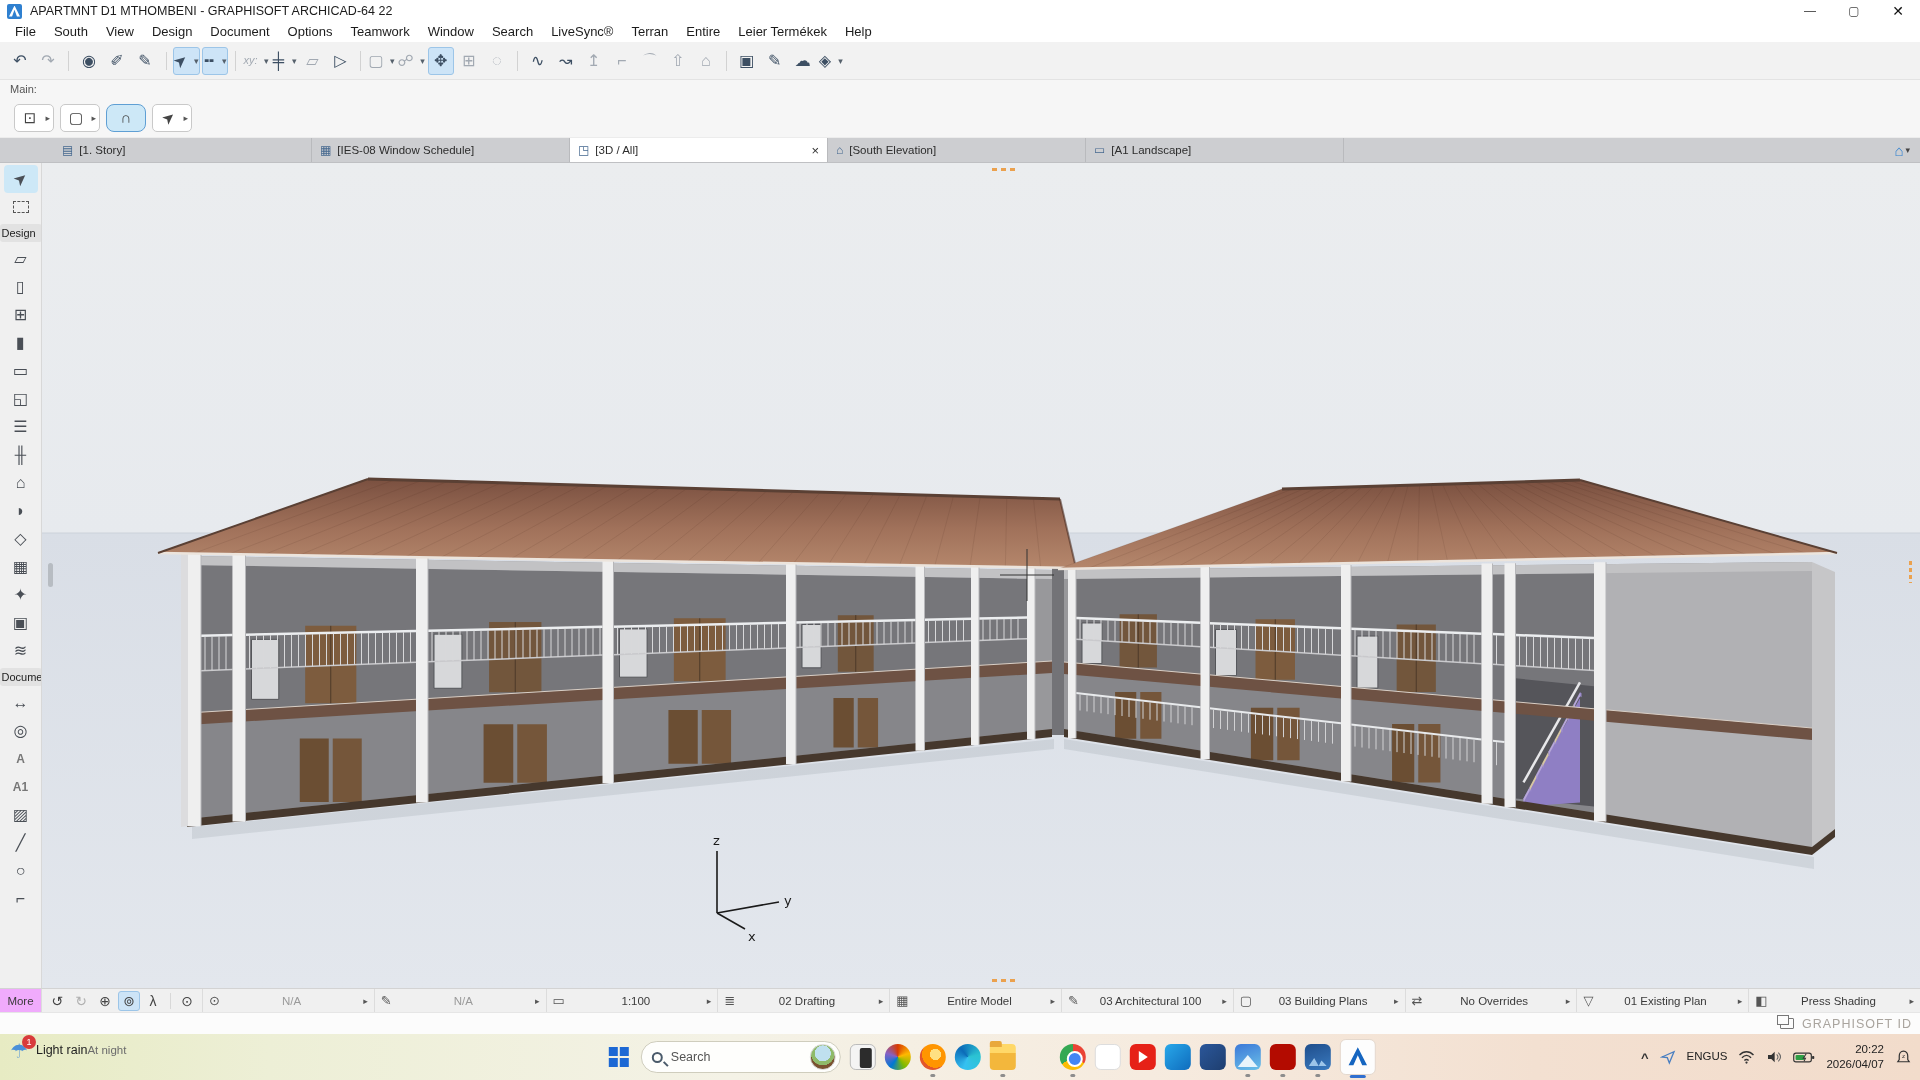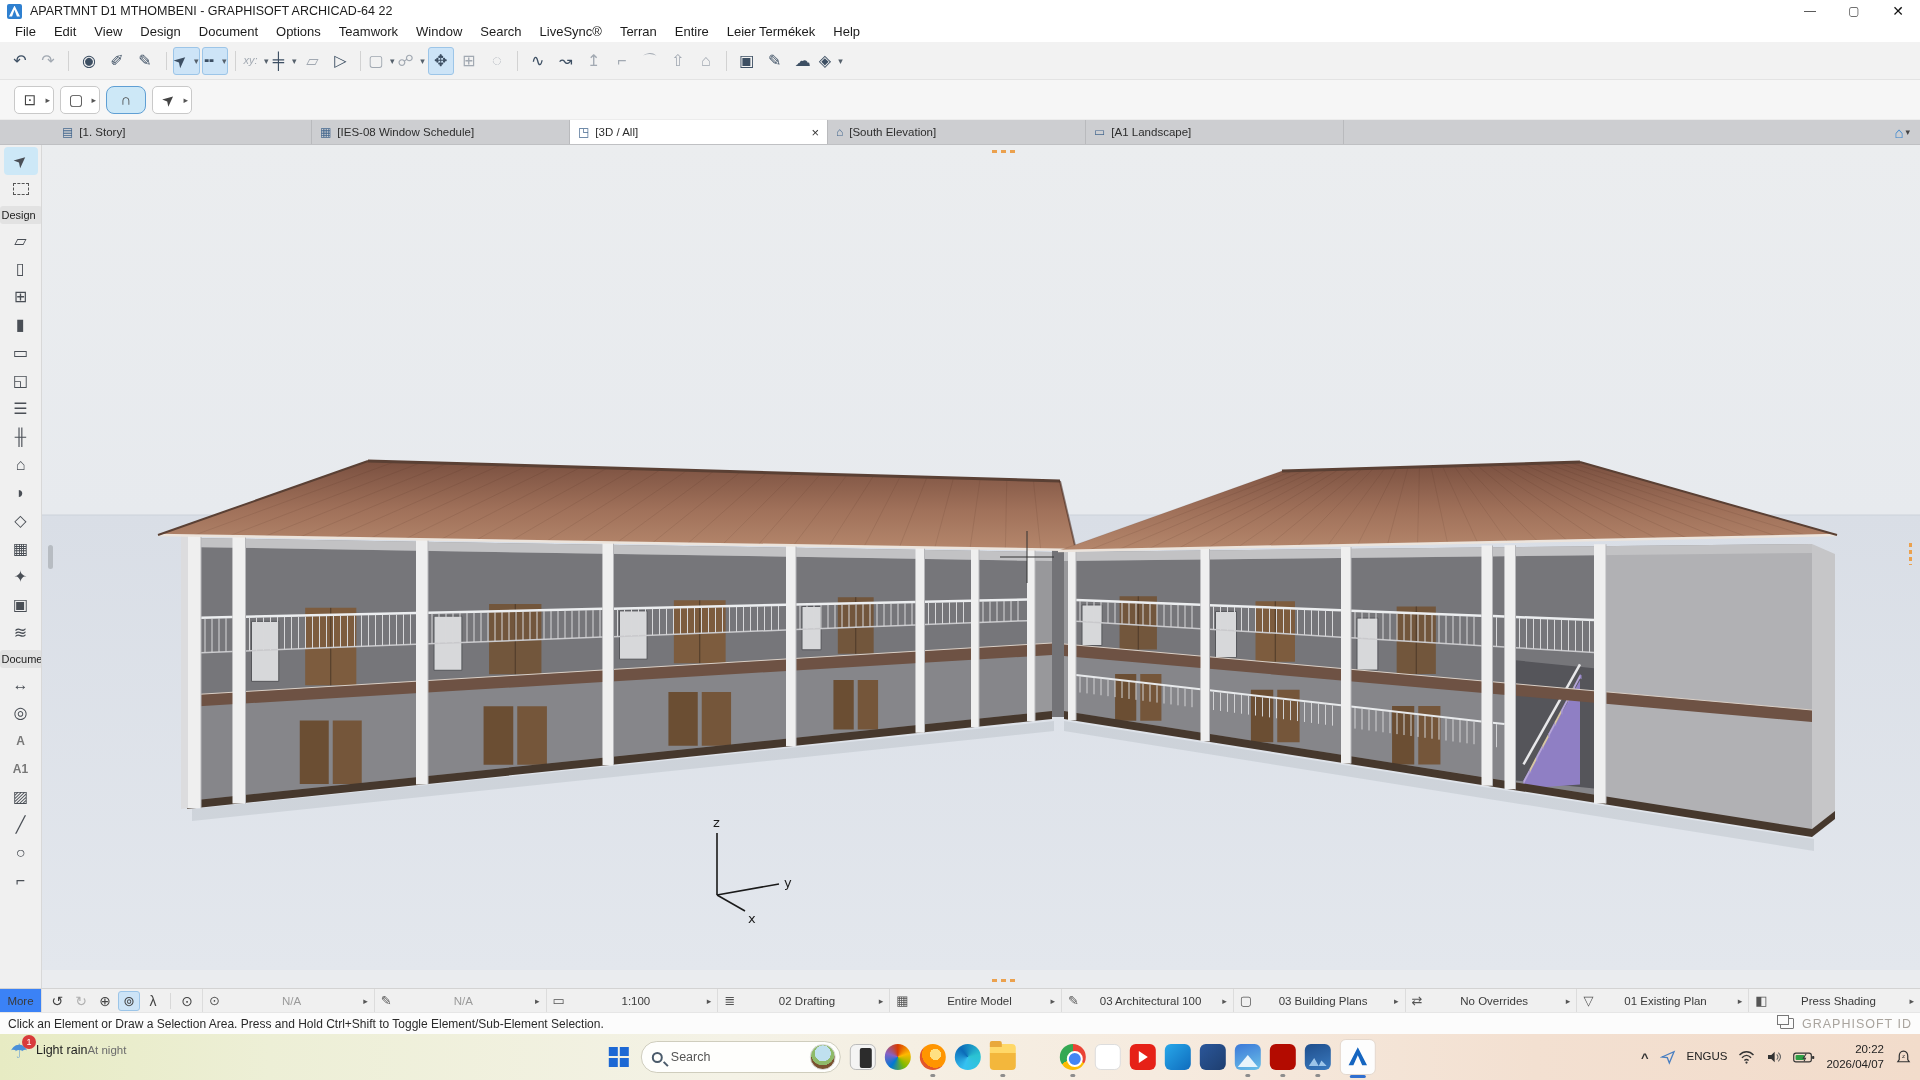--- a/index.html
+++ b/index.html
@@ -66,21 +66,21 @@
   .tbx-section{width:42px;background:#e2e2e2;font-size:11px;color:#222;text-align:left;padding:3px 2px;margin:3px 0;flex:0 0 auto;border-radius:3px;white-space:nowrap;overflow:hidden;}
 
   .viewport{flex:1 1 auto;position:relative;background:#eaecef;overflow:hidden;}
   .viewport svg{display:block;}
   .handle{position:absolute;background:repeating-linear-gradient(90deg,#eba14e 0 5px,transparent 5px 9px);height:3px;width:26px;}
   .handle.vertical{background:repeating-linear-gradient(180deg,#eba14e 0 4px,transparent 4px 7px);width:3px;height:22px;}
   .scroll-grip{position:absolute;width:5px;height:24px;border-radius:3px;background:#b7bcc2;}
 
   
   .bottombar{height:24px;background:#f0f0f0;border-top:1px solid #d3d3d3;display:flex;align-items:stretch;font-size:11.5px;color:#3a3a3a;flex:0 0 auto;}
-  .bb-more{width:42px;display:flex;align-items:center;justify-content:center;border-right:1px solid #dcdcdc;background:#3b82f6;}
+  .bb-more{width:42px;display:flex;align-items:center;justify-content:center;border-right:1px solid #dcdcdc;background:#f0abfc;}
   .bb-nav{display:flex;align-items:center;padding:0 4px;gap:2px;}
   .bb-ico{width:22px;height:20px;display:flex;align-items:center;justify-content:center;font-size:14px;color:#444;border-radius:3px;}
   .bb-ico.muted{color:#b0b0b0;}
   .bb-ico.active{background:#cde4f7;border:1px solid #9cc5e8;}
   .bb-ico.sep{margin-left:10px;position:relative;}
   .bb-ico.sep::before{content:"";position:absolute;left:-6px;top:2px;bottom:2px;border-left:1px solid #d8d8d8;}
   .bb-cell{flex:1 1 0;display:flex;align-items:center;border-left:1px solid #dcdcdc;padding:0 6px;gap:6px;min-width:0;}
   .bb-cell .cell-icon{font-size:13px;color:#555;flex:0 0 auto;}
   .bb-cell .cell-label{flex:1 1 auto;text-align:center;white-space:nowrap;overflow:hidden;}
   .bb-cell.muted .cell-label{color:#9a9a9a;}
@@ -151,21 +151,21 @@
     <div class="win-controls">
       <div class="win-btn" data-name="minimize-icon">—</div>
       <div class="win-btn" data-name="maximize-icon">▢</div>
       <div class="win-btn close" data-name="close-icon">✕</div>
     </div>
   </div>
 
   <div class="menubar" data-name="menubar">
 
   <div class="menu-item" data-name="menu-item">File</div>
-      <div class="menu-item" data-name="menu-item">Edit</div>
+      <div class="menu-item" data-name="menu-item">South</div>
       <div class="menu-item" data-name="menu-item">View</div>
       <div class="menu-item" data-name="menu-item">Design</div>
       <div class="menu-item" data-name="menu-item">Document</div>
       <div class="menu-item" data-name="menu-item">Options</div>
       <div class="menu-item" data-name="menu-item">Teamwork</div>
       <div class="menu-item" data-name="menu-item">Window</div>
       <div class="menu-item" data-name="menu-item">Search</div>
       <div class="menu-item" data-name="menu-item">LiveSync®</div>
       <div class="menu-item" data-name="menu-item">Terran</div>
       <div class="menu-item" data-name="menu-item">Entire</div>
@@ -251,20 +251,21 @@
         <span class="gi" data-name="render-icon">✎</span>
       </div>
       <div class="tb-item" data-name="cloud-settings-icon">
         <span class="gi" data-name="cloud-settings-icon">☁</span>
       </div>
       <div class="tb-item caret" data-name="view-style-icon">
         <span class="gi" data-name="view-style-icon">◈</span>
       </div>
     </div>
 
+  <div class="mainlabel" data-name="main-palette-label">Main:</div>
 
   <div class="minibar" data-name="mini-toolbar">
 
   <div class="mb-btn caret" data-name="marquee-flyout-icon">
         <span class="gi" data-name="marquee-flyout-icon">⊡</span>
       </div>
       <div class="mb-btn caret" data-name="arrow-marquee-icon">
         <span class="gi" data-name="arrow-marquee-icon">▢</span>
       </div>
       <div class="mb-btn active" data-name="magnet-icon">
@@ -924,21 +925,20 @@
         </div>
 
         <div class="bb-cell" data-name="quick-3d-style">
           <span class="cell-icon gi" data-name="cube-icon">◧</span>
           <span class="cell-label" data-name="quick-option-label">Press Shading</span>
         </div>
       </div>
   </div>
 
   <div class="statusline" data-name="status-bar">
-    <span data-name="status-message">Click an Element or Draw a Selection Area. Press and Hold Ctrl+Shift to Toggle Element/Sub-Element Selection.</span>
     <div class="status-right">
       <span class="stack-icon" data-name="windows-stack-icon"></span>
       <span data-name="graphisoft-id-label">GRAPHISOFT ID</span>
     </div>
   </div>
 
   <div class="taskbar" data-name="windows-taskbar">
     <div class="weather" data-name="weather-widget">
       <div class="umbrella" data-name="umbrella-icon">☂
         <span class="badge" data-name="notification-badge">1</span>

